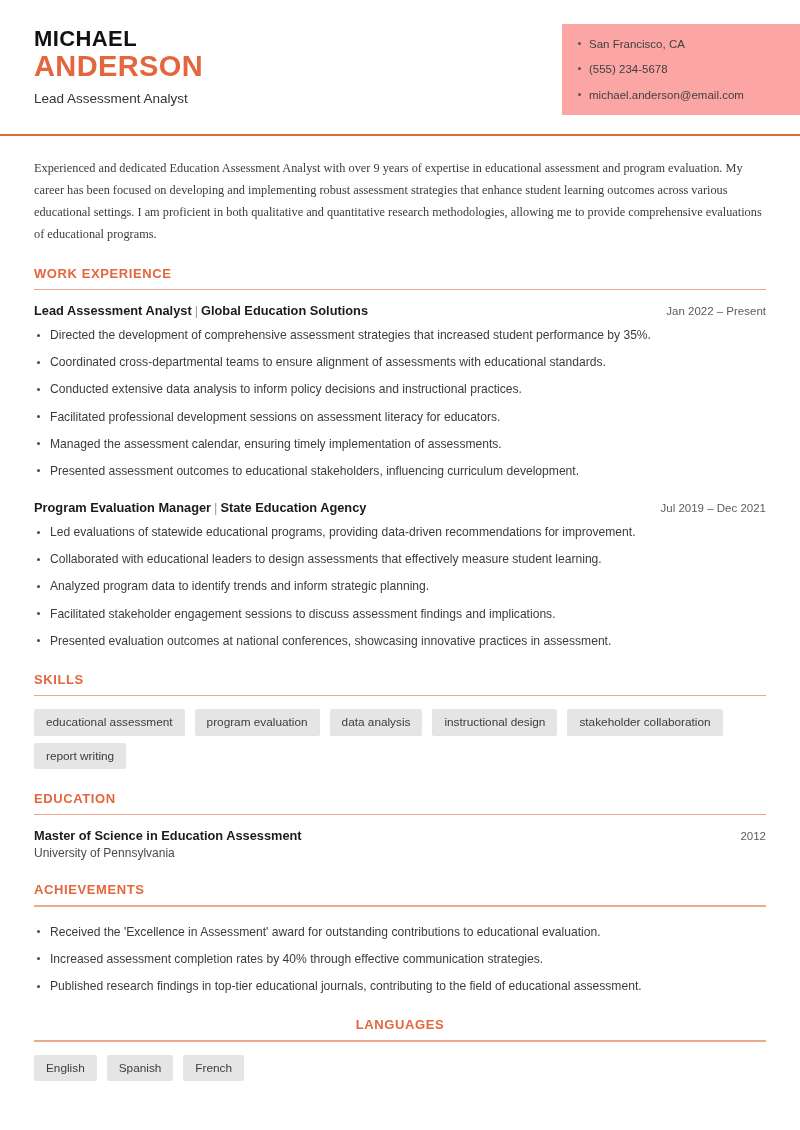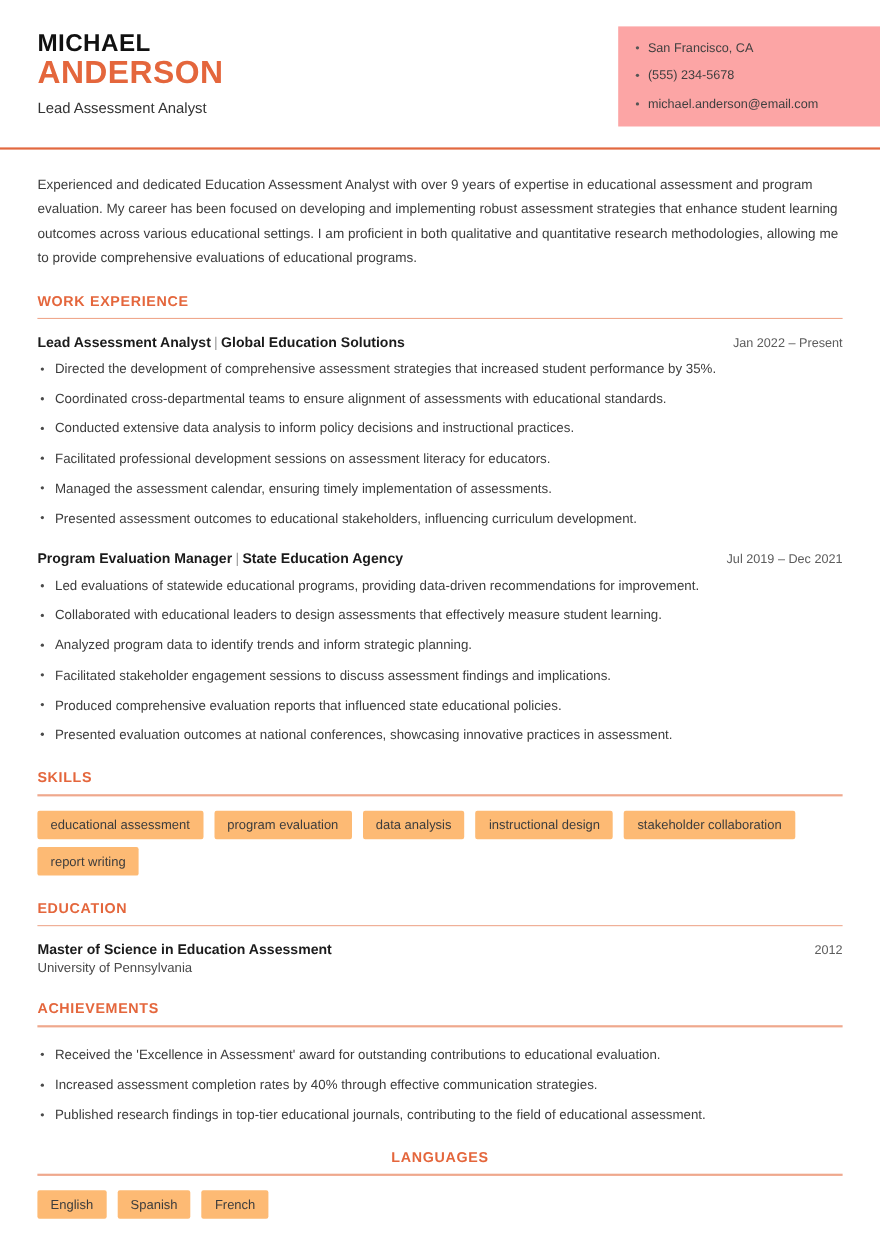--- a/index.html
+++ b/index.html
@@ -80,20 +80,21 @@
 
   
   .content { padding: 0 34px; }
 
   .summary {
     margin-top: 22px;
     font-size: 12.3px;
     line-height: 1.78;
     color: #3c3c3c;
     text-align: left;
+    font-family: Liberation Serif, serif;
   }
 
   .section { margin-top: 20px; }
   .section-title {
     font-size: 13px;
     font-weight: bold;
     color: #E4663C;
     letter-spacing: 0.6px;
     margin: 0 0 8px 0;
   }
@@ -144,21 +145,21 @@
     position: absolute;
     left: 3px;
     top: 6.5px;
     width: 3px; height: 3px;
     border-radius: 50%;
     background: #4a4a4a;
   }
 
   .chips { display: flex; flex-wrap: wrap; gap: 7px 10px; }
   .chip {
-    background: #fdba74;
+    background: #e5e5e5;
     padding: 6px 12px;
     font-size: 11.8px;
     color: #3c3c3c;
     border-radius: 2px;
     line-height: 1.2;
     white-space: nowrap;
   }
 
   .edu-school {
     font-size: 12px;
@@ -218,21 +219,20 @@
           <div class="entry-title">
             <span>Program Evaluation Manager</span><span class="entry-sep">|</span><span>State Education Agency</span>
           </div>
           <div class="entry-date">Jul 2019 – Dec 2021</div>
         </div>
         <ul class="bullets">
           <li>Led evaluations of statewide educational programs, providing data-driven recommendations for improvement.</li>
           <li>Collaborated with educational leaders to design assessments that effectively measure student learning.</li>
           <li>Analyzed program data to identify trends and inform strategic planning.</li>
           <li>Facilitated stakeholder engagement sessions to discuss assessment findings and implications.</li>
-          <li>Produced comprehensive evaluation reports that influenced state educational policies.</li>
           <li>Presented evaluation outcomes at national conferences, showcasing innovative practices in assessment.</li>
         </ul>
       </div>
     </div>
 
     <div class="section" style="margin-top:22px;">
       <div class="section-title">SKILLS</div>
       <div class="section-rule"></div>
       <div class="chips">
         <span class="chip">educational assessment</span>

